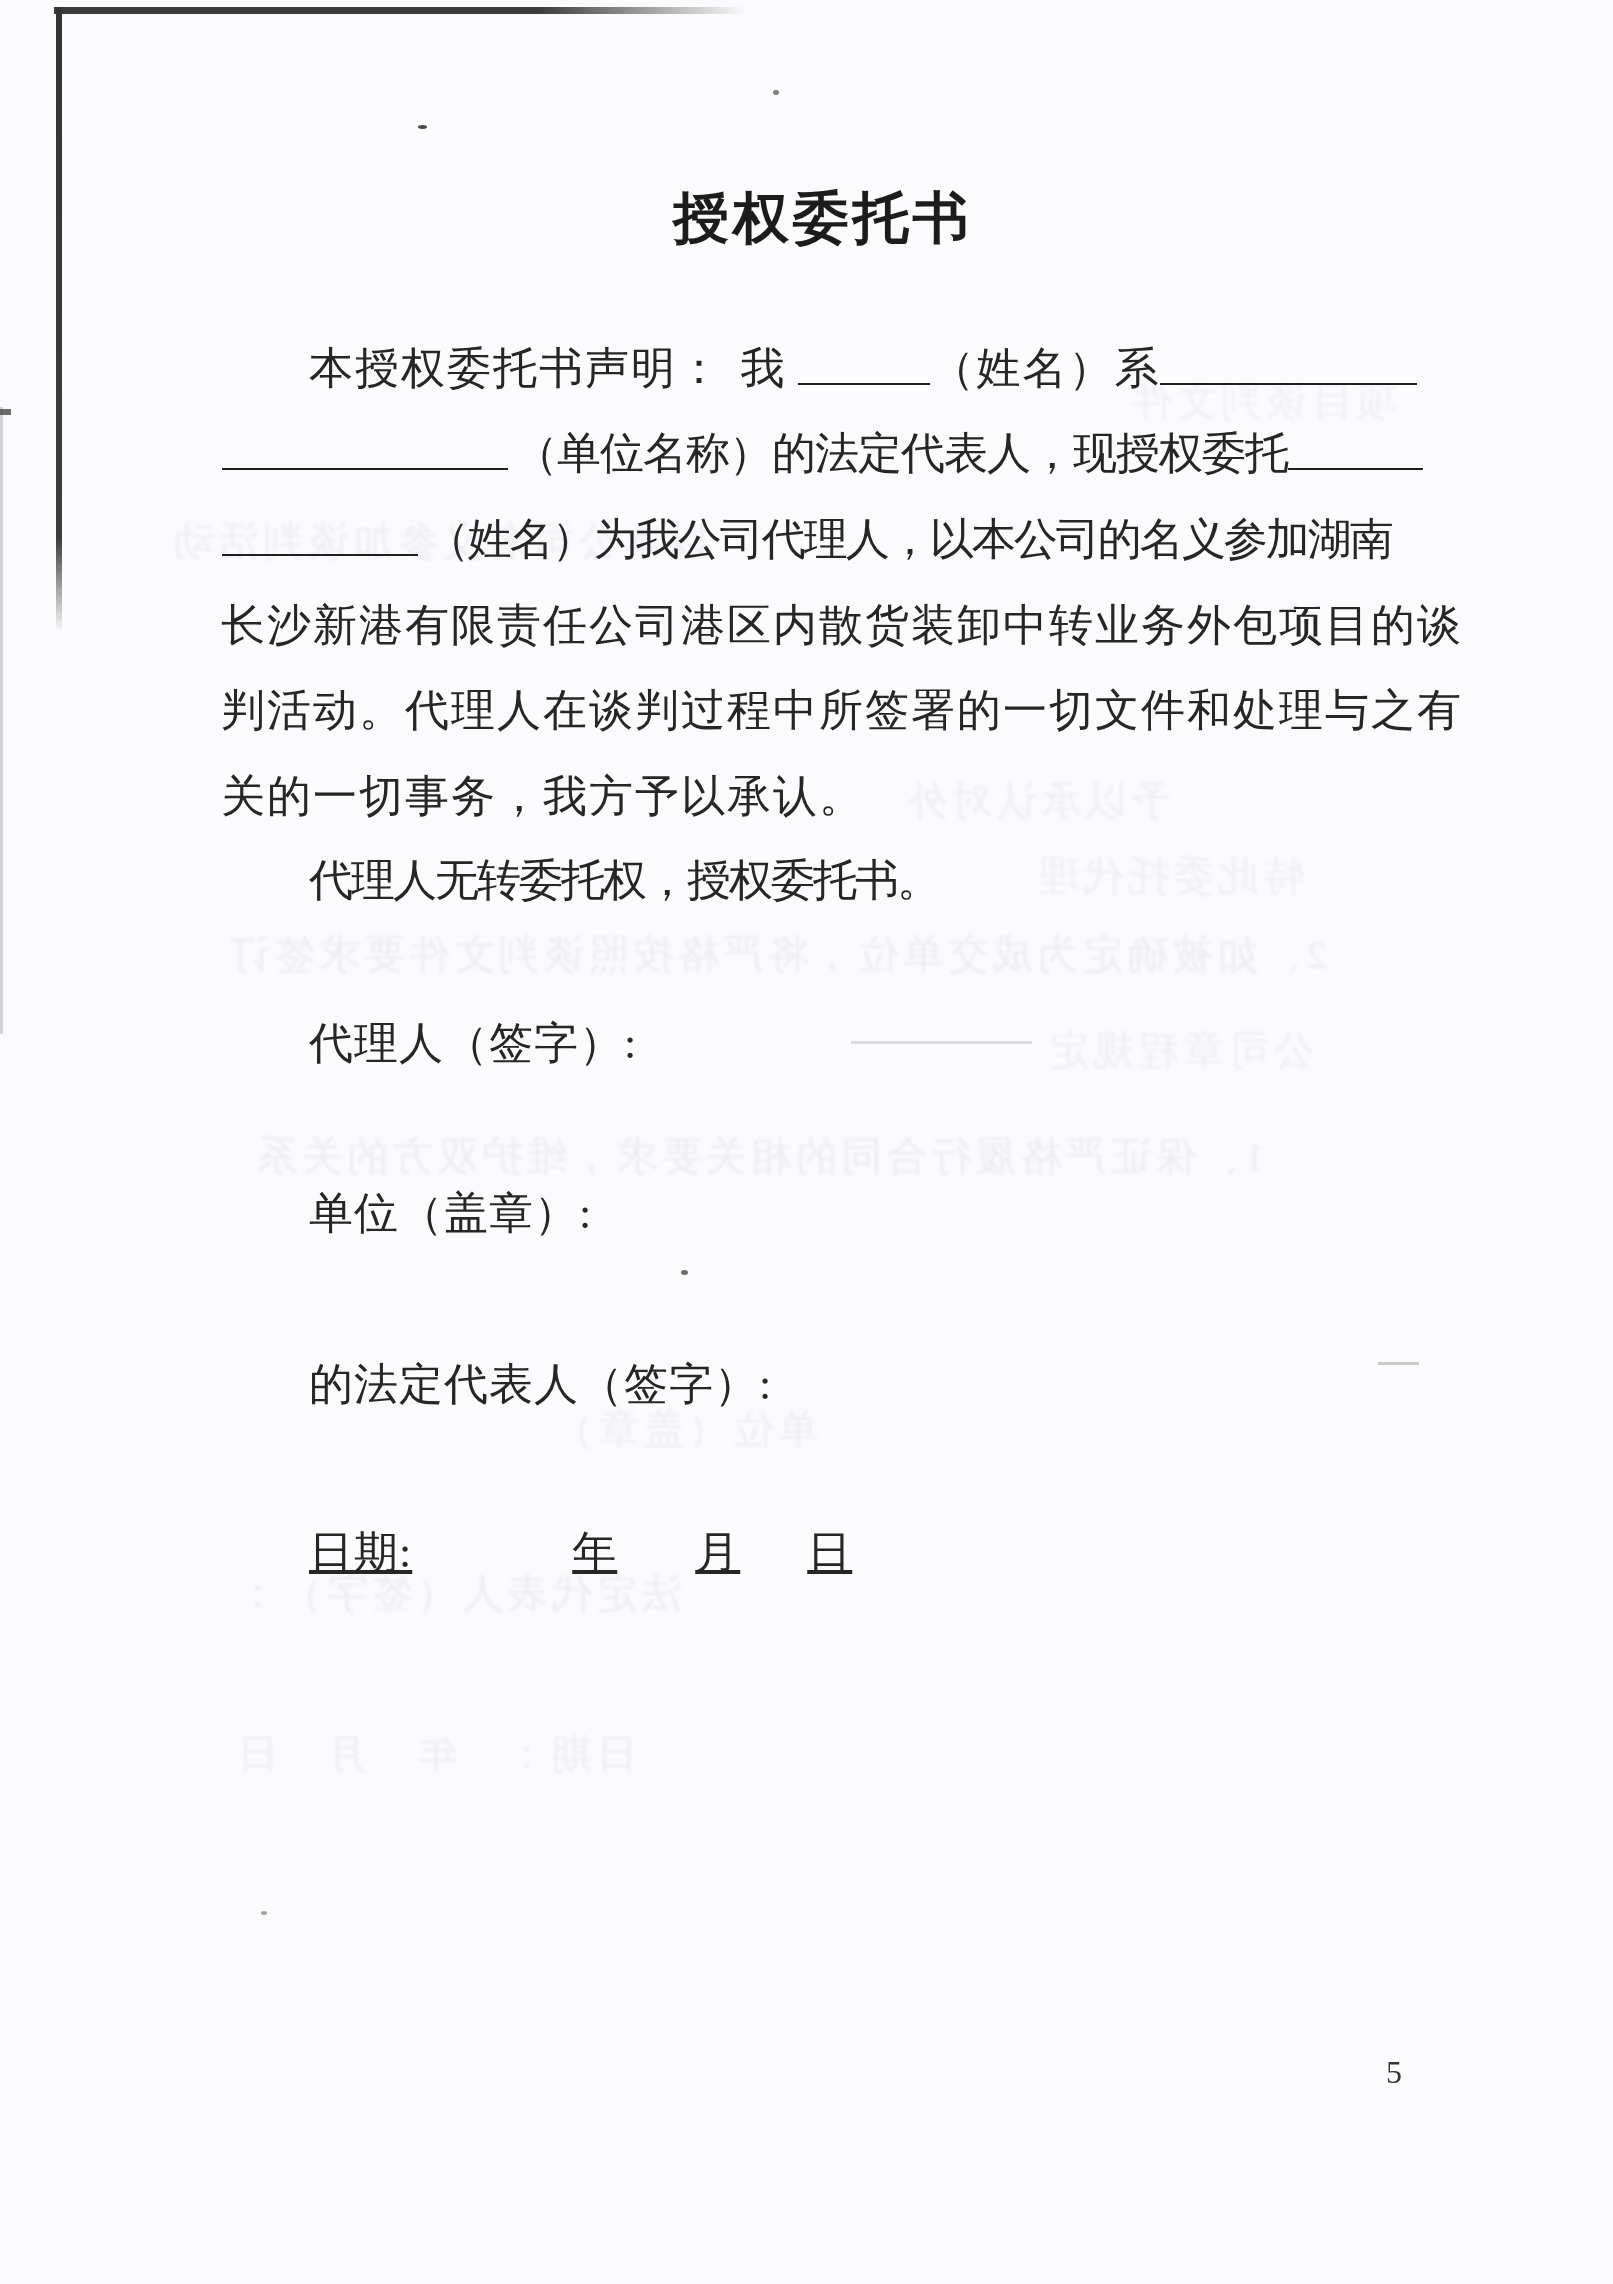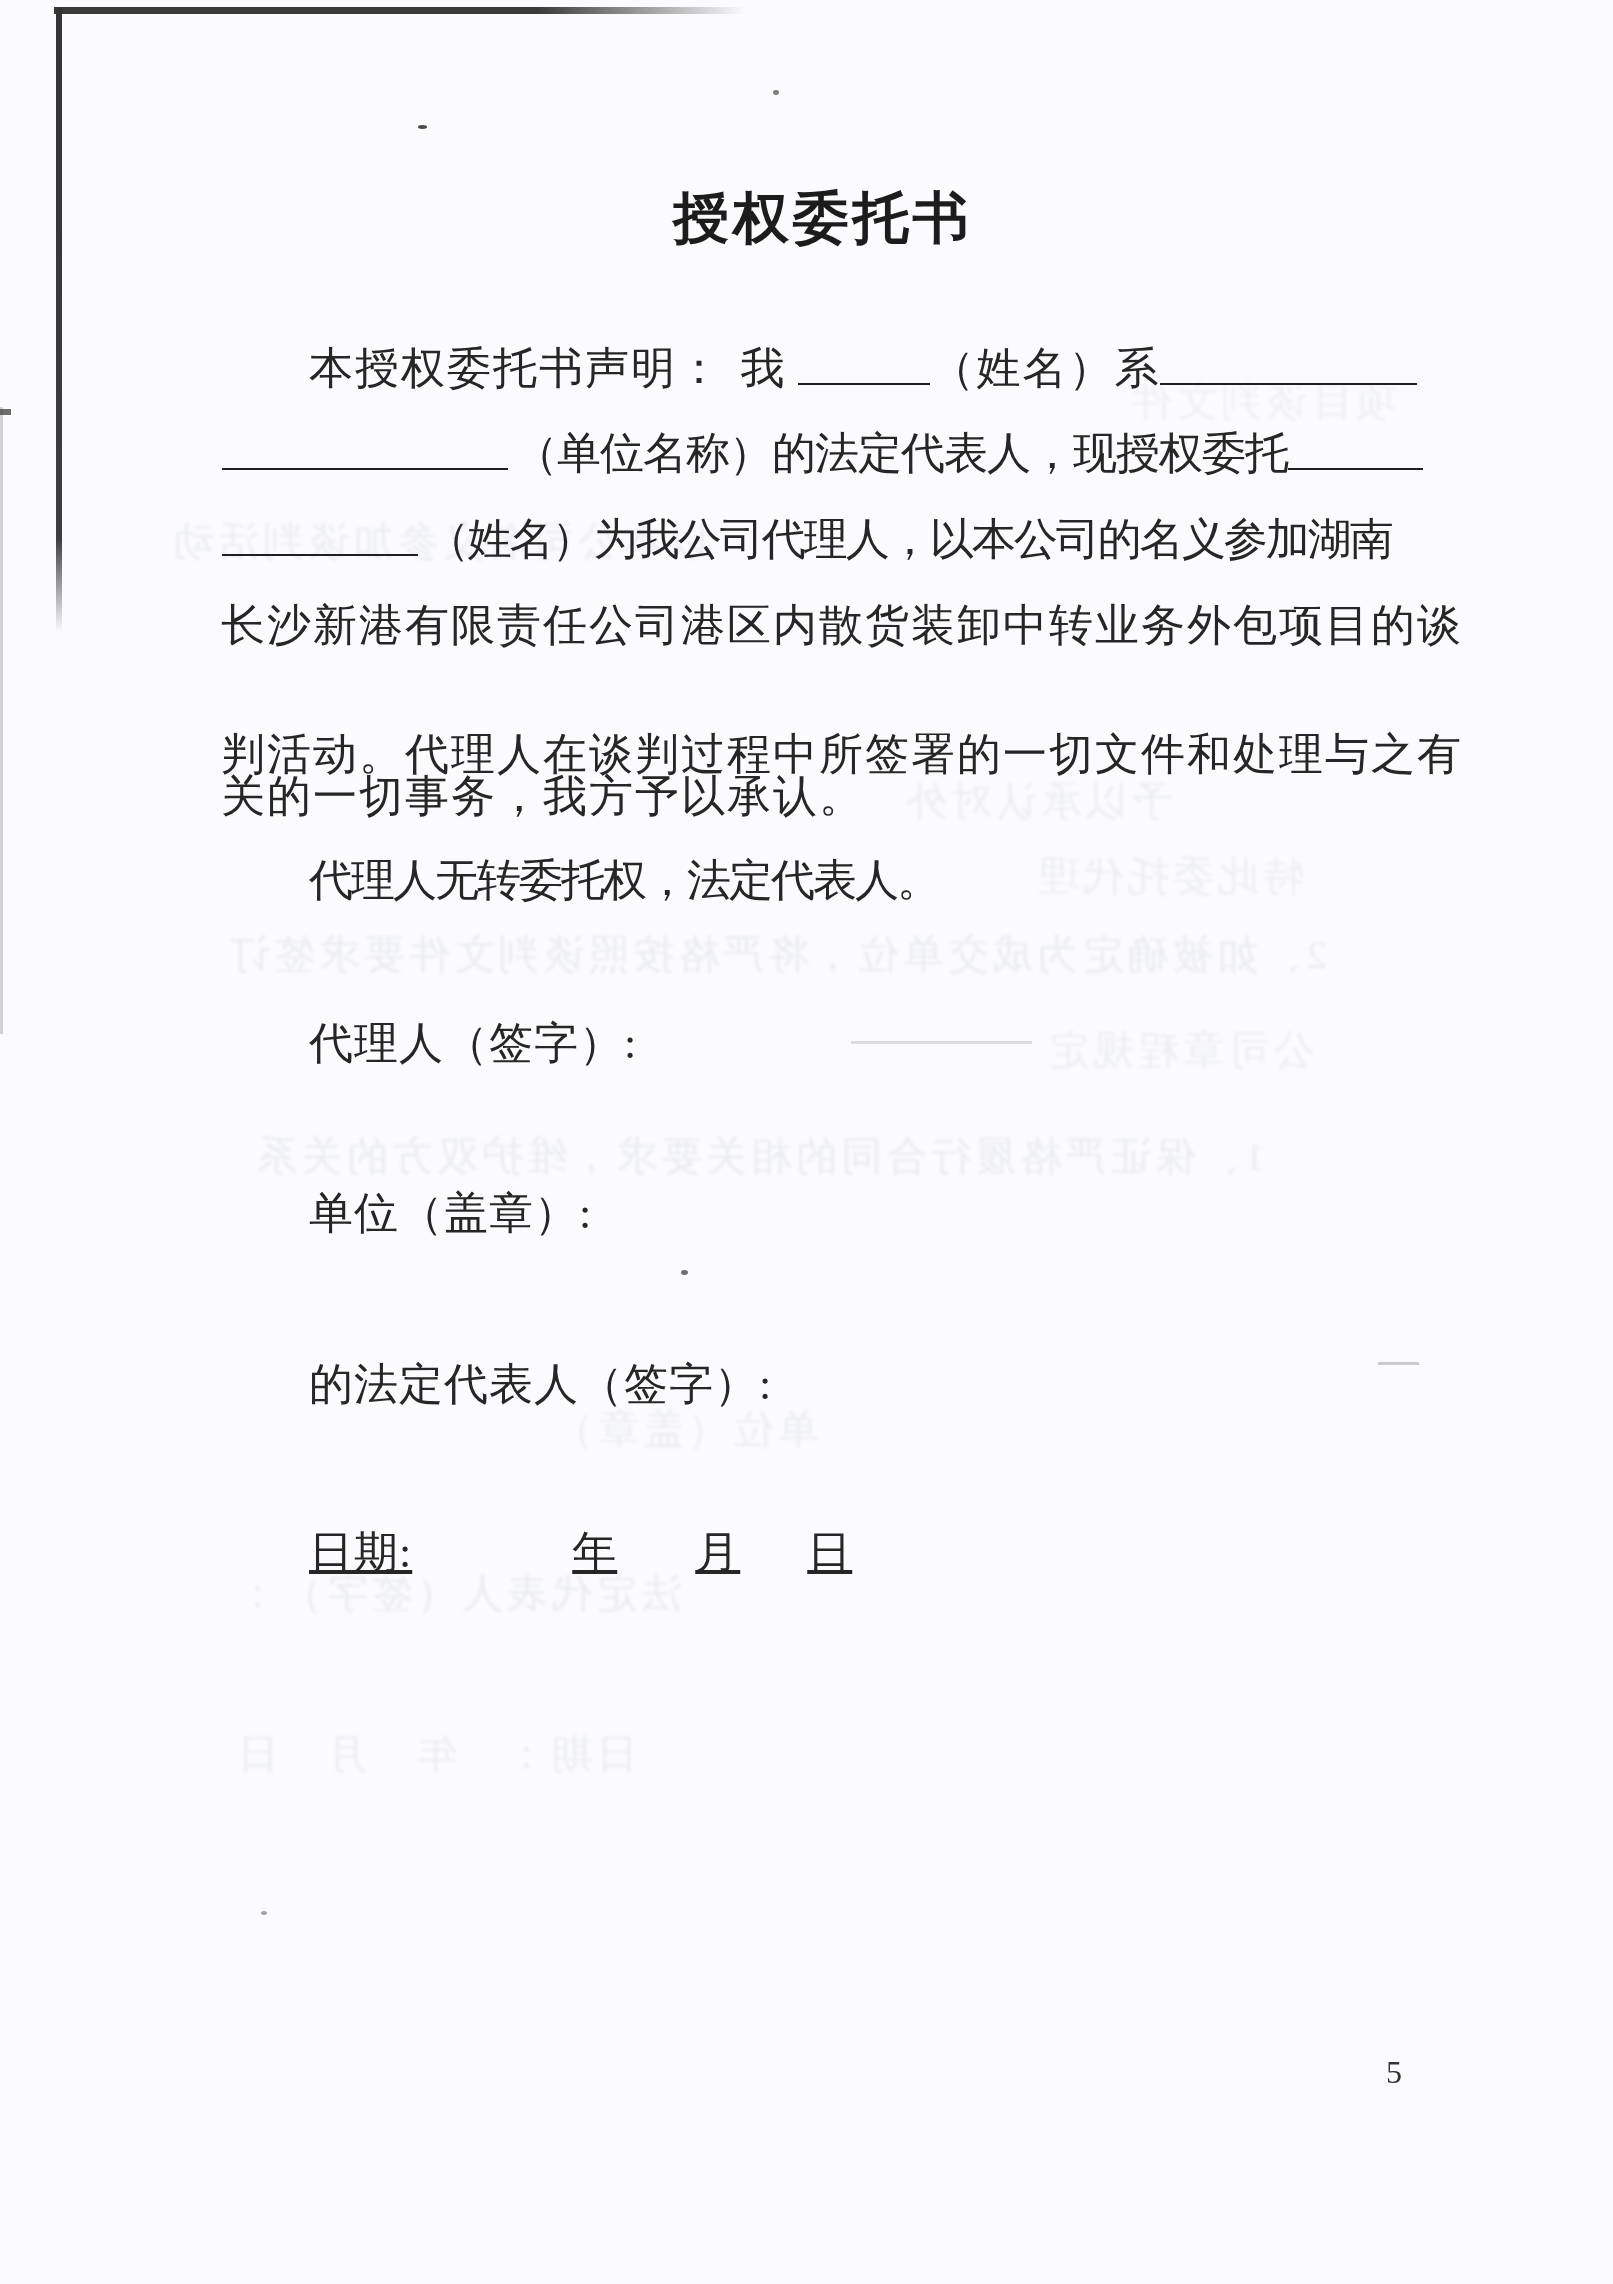--- a/index.html
+++ b/index.html
@@ -103,23 +103,23 @@
 
   <div class="line" style="left:222px;top:425px;letter-spacing:-1px;">
     <span class="blank" style="width:286px"></span><span class="gap" style="width:5.9px"></span><span>（单位名称）的法定代表人，现授权委托</span><span class="blank" style="width:135px"></span>
   </div>
 
   <div class="line" style="left:222px;top:511px;letter-spacing:-2px;">
     <span class="blank" style="width:196px"></span><span class="gap" style="width:7.8px"></span><span>（姓名）为我公司代理人，以本公司的名义参加湖南</span>
   </div>
 
   <div class="line" style="left:221px;top:597px;">长沙新港有限责任公司港区内散货装卸中转业务外包项目的谈</div>
-  <div class="line" style="left:221px;top:682px;margin-top:44px;">判活动。代理人在谈判过程中所签署的一切文件和处理与之有</div>
+  <div class="line" style="left:221px;top:682px;">判活动。代理人在谈判过程中所签署的一切文件和处理与之有</div>
   <div class="line" style="left:221px;top:768px;">关的一切事务，我方予以承认。</div>
-  <div class="line" style="left:309px;top:852px;letter-spacing:-2px;">代理人无转委托权，法定代表人。</div>
+  <div class="line" style="left:309px;top:852px;letter-spacing:-2px;">代理人无转委托权，授权委托书。</div>
 
   <div class="line" style="left:309px;top:1015px;letter-spacing:1px;">代理人（签字）:</div>
   <div class="line" style="left:309px;top:1185px;letter-spacing:1px;">单位（盖章）:</div>
   <div class="line" style="left:309px;top:1356px;letter-spacing:1px;">的法定代表人（签字）:</div>
 
   <div class="line" style="left:309px;top:1524px;letter-spacing:1px;text-decoration:underline;">
     <span>日期:</span><span class="gap" style="width:160px"></span><span>年</span><span class="gap" style="width:78px"></span><span>月</span><span class="gap" style="width:67px"></span><span>日</span>
   </div>
 
   <div class="pagenum" style="left:1386px;top:2054px;">5</div>

